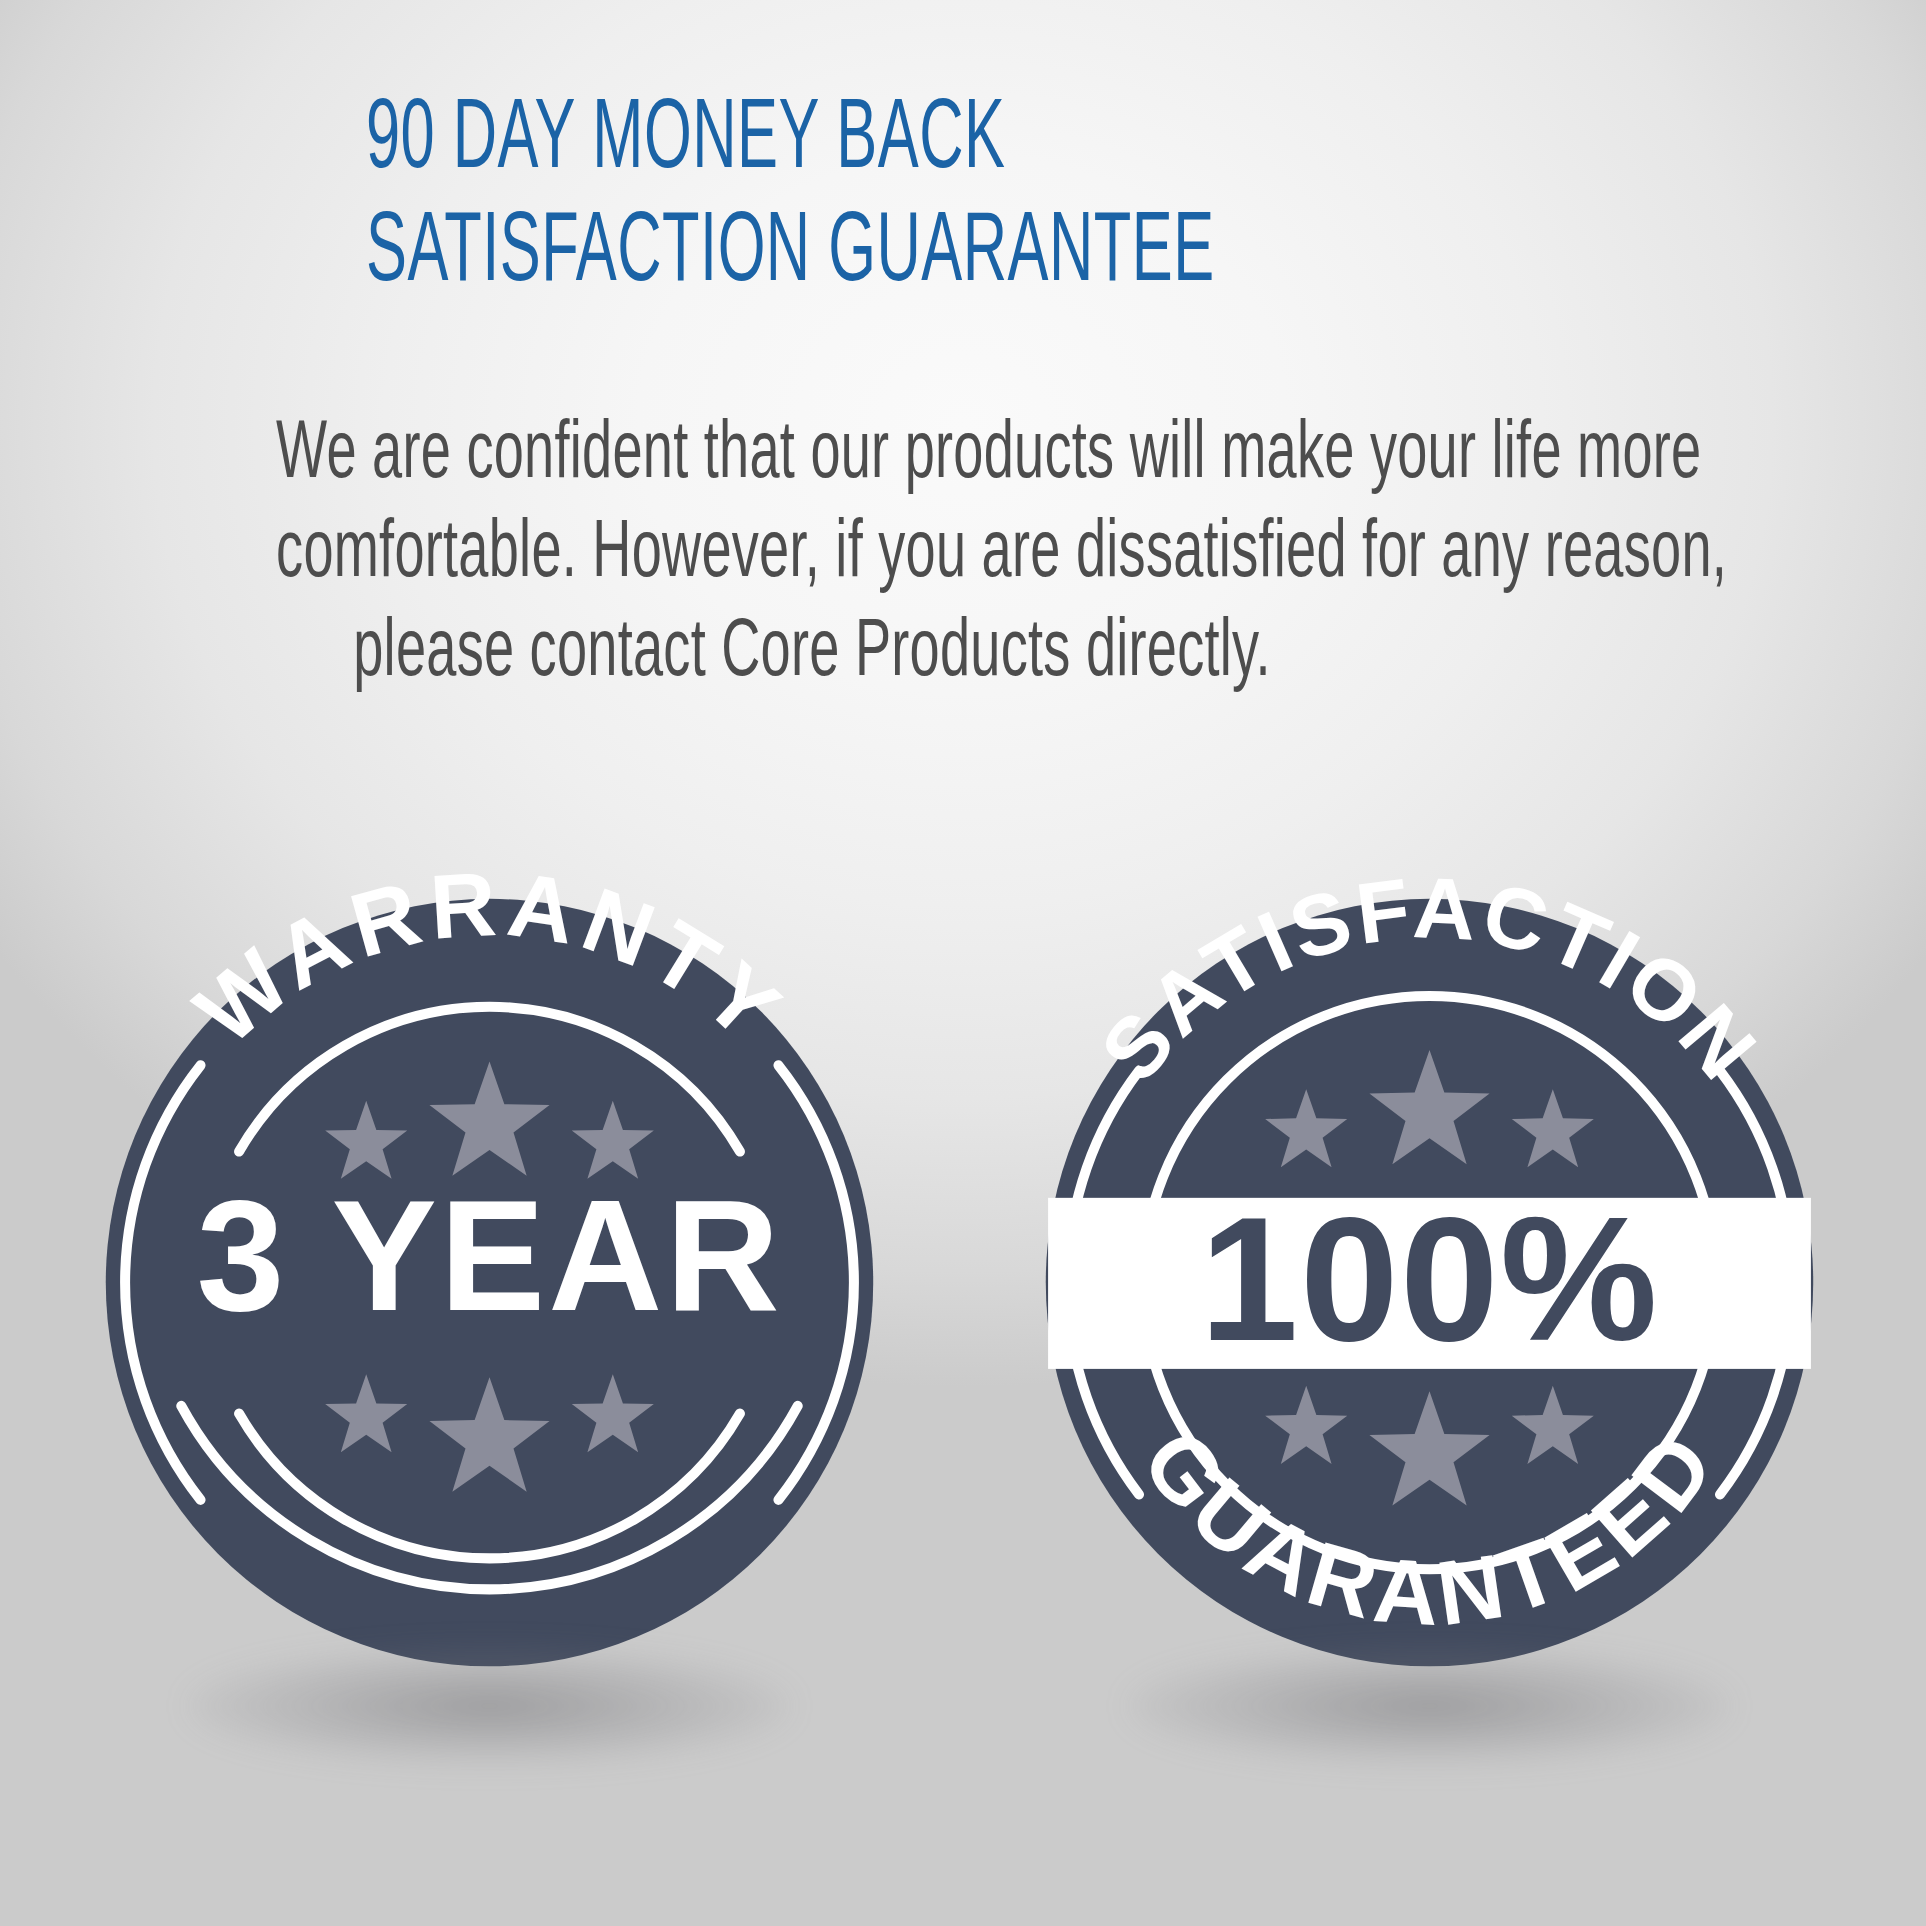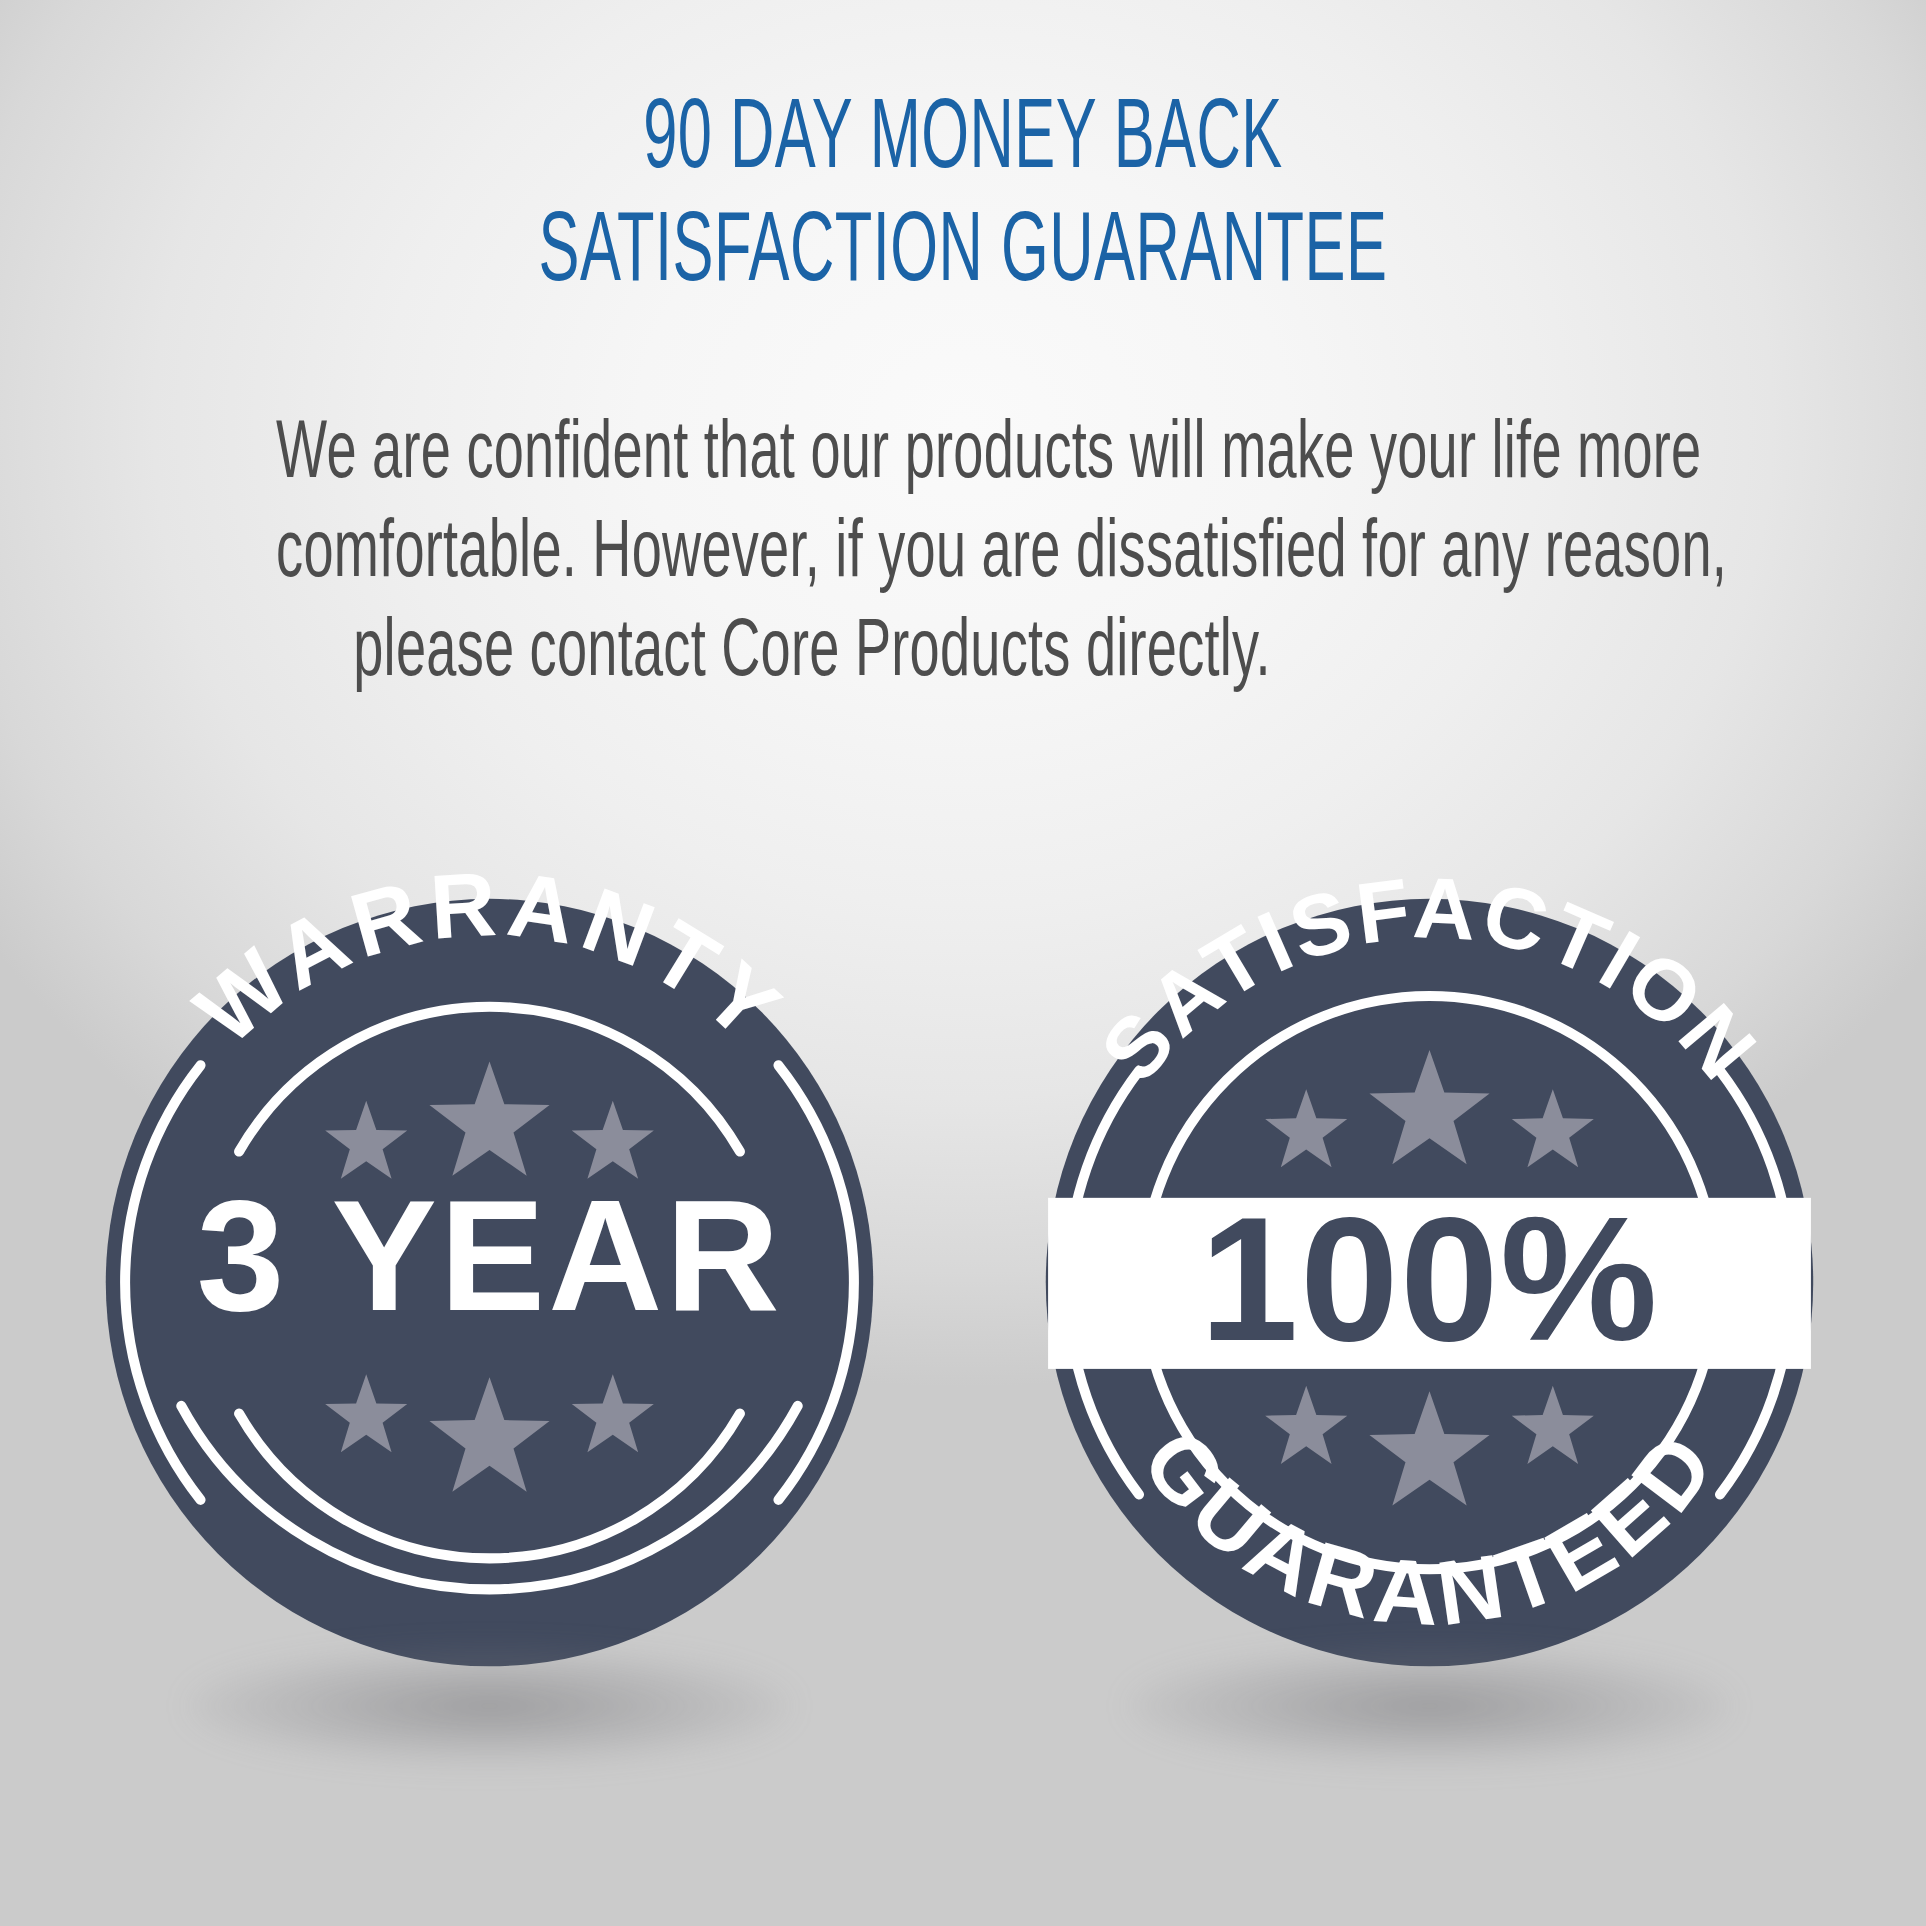--- a/index.html
+++ b/index.html
@@ -28,21 +28,21 @@
         #cbcbcb 100%);
     overflow: hidden;
   }
 
   
   .heading-block {
     position: absolute;
     top: 83px;
     left: 0;
     width: 1926px;
-    text-align: center;
+    text-align: left;
     line-height: 1.0;
   }
   .heading-line {
     display: block;
     color: #1b63a6;
     font-family: "Liberation Sans Narrow", "Liberation Sans", sans-serif;
     font-size: 99px;
     font-weight: 400;
     letter-spacing: 0.8px;
     transform: scaleX(0.62);

